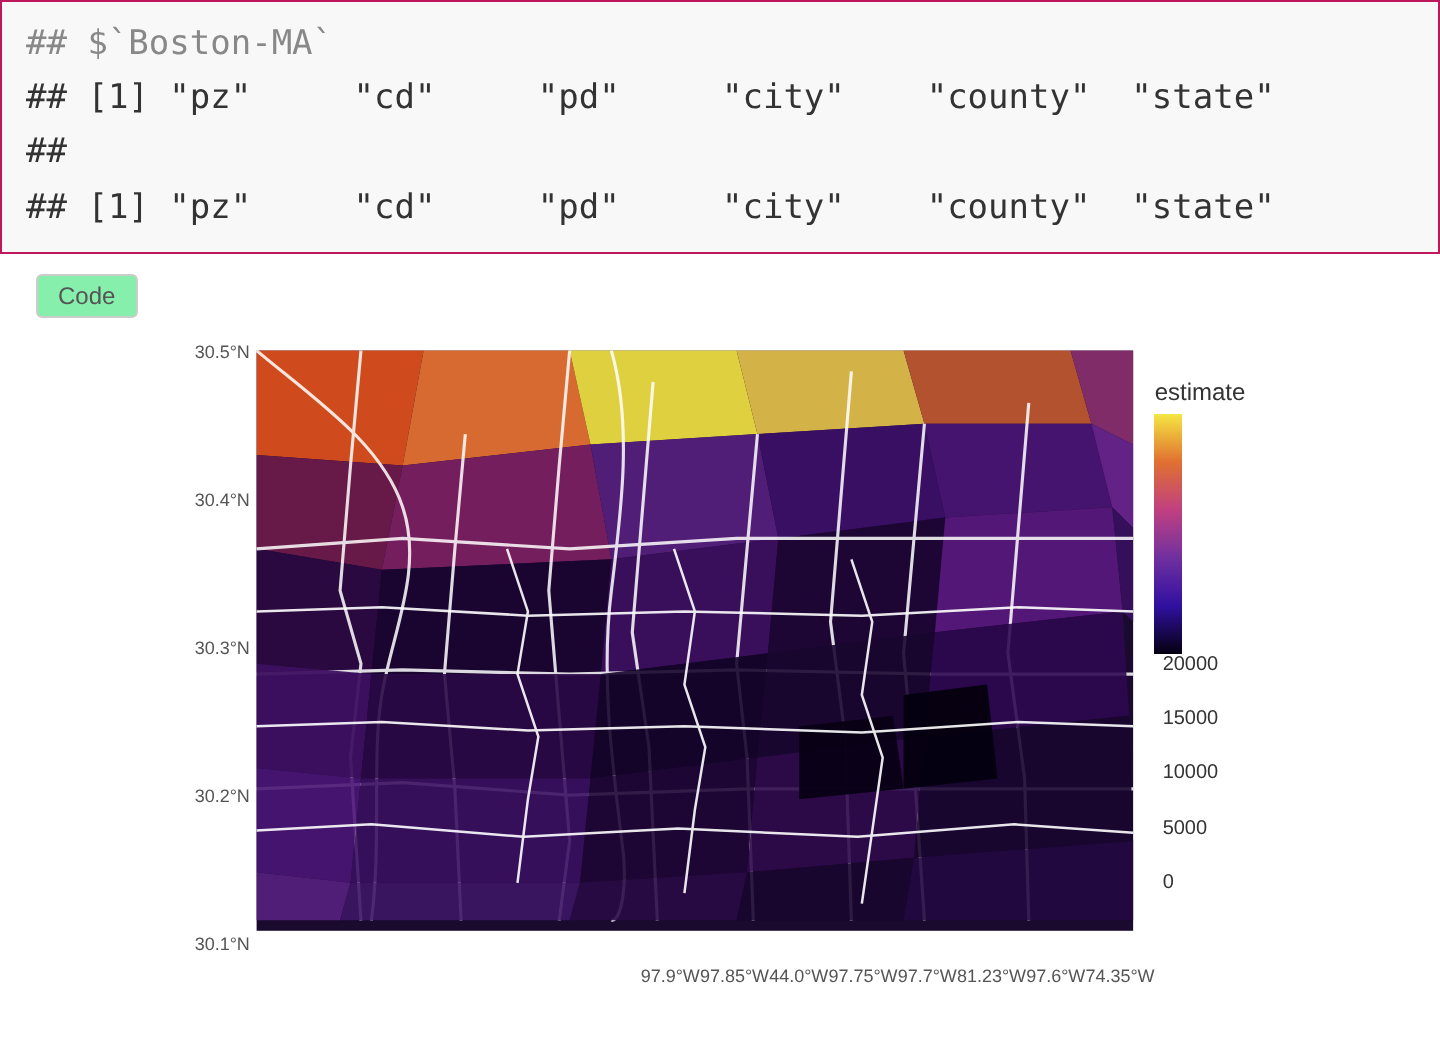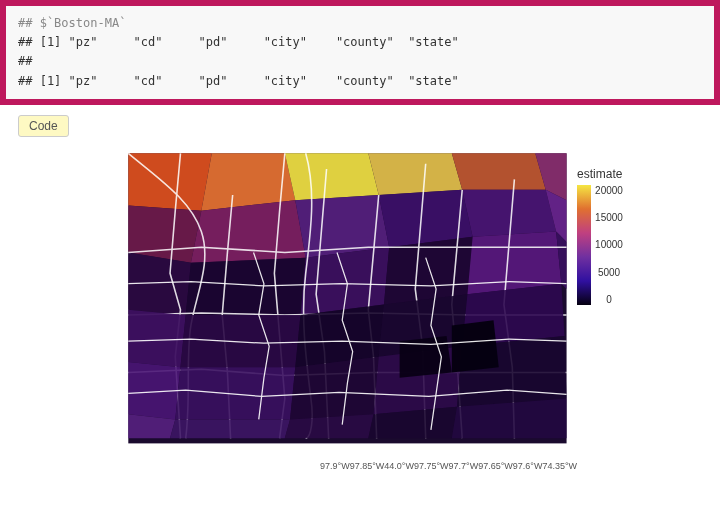--- a/index.html
+++ b/index.html
@@ -8,24 +8,24 @@
       font-family: monospace;
       font-size: 13px;
       color: #333;
       width: 720px;
       min-height: 525px;
       overflow: hidden;
     }
 
     .code-block {
       background: #f8f8f8;
-      border: 6px solid #be185d;
+      border: 1px solid #be185d;
       padding: 8px 12px;
       line-height: 1.6;
-      font-size: 12px;
+      font-size: 17px;
       color: #333;
     }
 
     .code-line {
       display: block;
       white-space: pre;
     }
 
     .code-comment { color: #888; }
 
@@ -41,21 +41,21 @@
 
     .description-text {
       color: #555;
     }
     .description-text a {
       color: #4a90d9;
       text-decoration: none;
     }
 
     .code-button {
-      background: #fef9c3;
+      background: #86efac;
       border: 1px solid #ccc;
       border-radius: 3px;
       padding: 3px 10px;
       font-size: 12px;
       cursor: pointer;
       color: #555;
     }
 
     .map-container {
       display: flex;
@@ -95,22 +95,21 @@
       justify-content: space-between;
       height: 120px;
       margin-left: 4px;
       font-family: sans-serif;
       font-size: 10px;
       color: #333;
     }
 
     .legend-row {
       display: flex;
-      flex-direction: row;
-      text-align: center;
+      flex-direction: column;
     }
 
     .axis-labels-y {
       position: absolute;
       left: 0;
       top: 0;
       height: 100%;
       display: flex;
       flex-direction: column;
       justify-content: space-between;
@@ -145,20 +144,27 @@
   <span class="code-line">## [1] "pz"     "cd"     "pd"     "city"    "county"  "state"</span>
 </div>
 
 <div class="description-bar">
   <button class="code-button">Code</button>
 </div>
 
 <div class="map-container">
   <div class="map-area">
     
+    <div class="axis-labels-y">
+      <span>30.5°N</span>
+      <span>30.4°N</span>
+      <span>30.3°N</span>
+      <span>30.2°N</span>
+      <span>30.1°N</span>
+    </div>
     <svg class="map-svg" viewBox="0 0 460 295" xmlns="http://www.w3.org/2000/svg">
 
       <rect x="30" y="5" width="420" height="278" fill="#1a0a2e"></rect>
 
       <polygon points="30,5 110,5 100,60 30,55" fill="#d94f1e" opacity="0.95"></polygon>
       <polygon points="110,5 180,5 190,50 100,60" fill="#e07030" opacity="0.95"></polygon>
       <polygon points="180,5 260,5 270,45 190,50" fill="#f5e642" opacity="0.9"></polygon>
       <polygon points="260,5 340,5 350,40 270,45" fill="#e8c44a" opacity="0.9"></polygon>
       <polygon points="340,5 420,5 430,40 350,40" fill="#c45a30" opacity="0.9"></polygon>
       <polygon points="420,5 450,5 450,50 430,40" fill="#8c3070" opacity="0.9"></polygon>
@@ -227,21 +233,21 @@
         <polyline points="30,235 85,232 158,238 232,234 318,238 393,232 450,236"></polyline>
       </g>
     </svg>
     
     <div class="axis-labels-x">
       <span>97.9°W</span>
       <span>97.85°W</span>
       <span>44.0°W</span>
       <span>97.75°W</span>
       <span>97.7°W</span>
-      <span>97.65°W</span>
+      <span>81.23°W</span>
       <span>97.6°W</span>
       <span>74.35°W</span>
     </div>
   </div>
 
   <div class="legend-container">
     <div class="legend-title">estimate</div>
     <div class="legend-row">
       <svg width="14" height="120">
         <defs>

